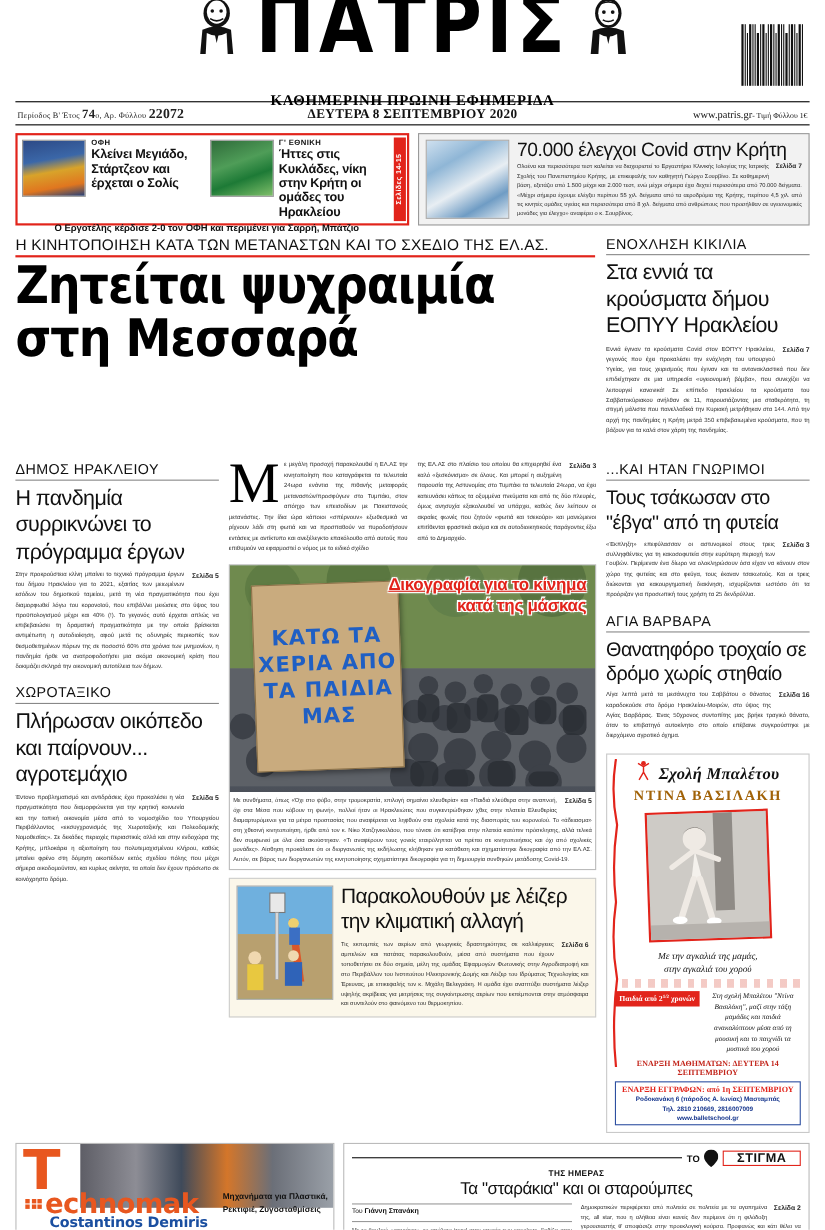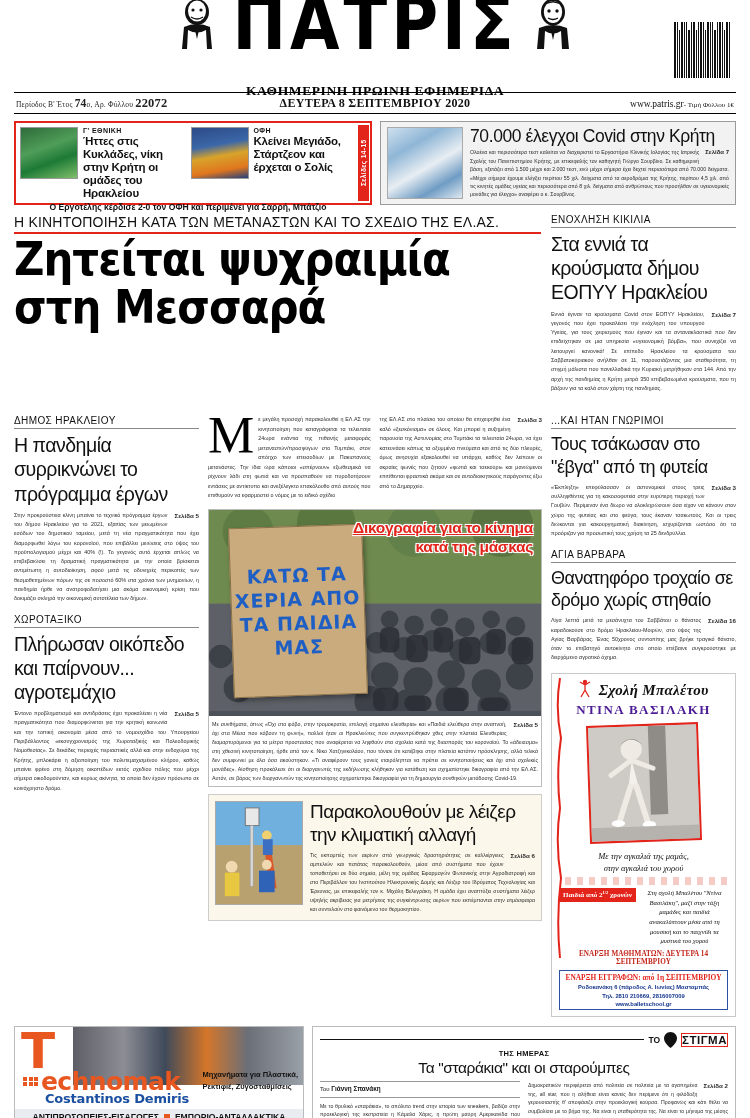--- a/index.html
+++ b/index.html
@@ -94,21 +94,21 @@
     transform-origin: left top; margin-top: 2px;
   }
   .mainhead-right { flex: 0 0 185px; }
 
   
   .grid { display: flex; gap: 9px; margin-top: 22px; }
   .colL { flex: 0 0 185px; }
   .colC { flex: 1; min-width: 0; }
   .colR { flex: 0 0 185px; }
 
-  .sec-kicker { font-size: 10px; letter-spacing: .4px; color: #111; border-bottom: 1.2px solid #888; padding-bottom: 2px; margin-bottom: 4px; }
+  .sec-kicker { font-size: 13px; letter-spacing: .4px; color: #111; border-bottom: 1.2px solid #888; padding-bottom: 2px; margin-bottom: 4px; }
   .sec-head { font-size: 19.5px; line-height: 1.24; letter-spacing: -.5px; color: #111; margin-bottom: 5px; }
   .sec-head.sm { font-size: 18px; }
   .sec-body { font-size: 5.4px; line-height: 1.72; text-align: justify; color: #2b2b2b; }
   .sec-body .pg { font-weight: bold; font-size: 6.2px; float: right; margin-left: 7px; }
 
   
   .lead-wrap { display: flex; gap: 9px; }
   .lead-col { flex: 1; font-size: 5.4px; line-height: 1.76; text-align: justify; color: #2b2b2b; }
   .lead-col .dropcap {
     float: left; font-family: "Liberation Serif", serif; font-size: 52px; line-height: 0.78;
@@ -146,21 +146,21 @@
   .laser-text { flex: 1; min-width: 0; }
   .laser-head { font-size: 19px; line-height: 1.2; letter-spacing: -.5px; color: #111; margin-bottom: 4px; }
   .laser-body { font-size: 5.3px; line-height: 1.7; text-align: justify; color: #2b2b2b; }
   .laser-body .pg { font-weight: bold; font-size: 6.2px; float: right; margin-left: 7px; }
 
   
   .balletad { margin-top: 10px; border: 1px solid #c9c9c9; background: #fff; padding: 5px 7px 6px; position: relative; overflow: hidden; }
   .ballet-squig { position: absolute; left: 3px; top: 4px; bottom: 4px; width: 9px; }
   .ballet-logo { text-align: center; }
   .ballet-script { font-family: "Liberation Serif", serif; font-style: italic; font-weight: bold; font-size: 15px; color: #111; letter-spacing: .3px; }
-  .ballet-name { font-family: "Liberation Serif", serif; font-weight: bold; font-size: 13px; letter-spacing: 1.4px; color: #4c1d95; margin-top: -1px; }
+  .ballet-name { font-family: "Liberation Serif", serif; font-weight: bold; font-size: 13px; letter-spacing: 1.4px; color: #a16207; margin-top: -1px; }
   .ballet-photo { width: 112px; height: 118px; margin: 6px auto 0; border: 2.5px solid #e2241b;
     background: linear-gradient(165deg,#d8d5d0 0%,#b5b1ab 30%,#8d8984 55%,#cfccc7 80%,#6f6b66 100%);
     transform: rotate(-2deg); }
   .ballet-slogan { text-align: center; font-family: "Liberation Serif", serif; font-style: italic; font-size: 8.5px; color: #111; margin-top: 8px; line-height: 1.45; }
   .ballet-wave { height: 8px; margin: 3px 0; background:
      repeating-linear-gradient(90deg, transparent 0 6px, #f0b9b2 6px 12px); opacity: .75; }
   .ballet-mid { display: flex; align-items: flex-start; gap: 5px; margin-top: 2px; }
   .ballet-badge { background: #e2241b; color: #fff; font-family: "Liberation Serif", serif; font-weight: bold; font-size: 7px; padding: 2px 4px; white-space: nowrap; flex: 0 0 auto; }
   .ballet-badge sup { font-size: 4.5px; }
   .ballet-desc { font-family: "Liberation Serif", serif; font-style: italic; font-size: 6.6px; line-height: 1.45; color: #111; text-align: center; flex: 1; }
@@ -183,21 +183,21 @@
   .tk-sub { position: absolute; left: 30px; top: 64px; font-family: "DejaVu Sans", sans-serif; font-weight: bold; font-size: 13px; color: #1b4fa0; letter-spacing: -.2px; }
   .tk-side { position: absolute; right: 5px; top: 42px; font-size: 7.5px; font-weight: bold; color: #111; line-height: 1.6; text-align: left; }
   .tk-bar { position: absolute; left: 0; right: 0; top: 82px; height: 16px; background: #e9edf2; display: flex; align-items: center; justify-content: center; gap: 5px; font-size: 8.6px; font-weight: bold; color: #111; }
   .tk-bar .sq { width: 6px; height: 6px; background: #e8571f; display: inline-block; }
 
   .stigma { flex: 1; border: 1px solid #bbb; background: #fff; padding: 5px 7px; position: relative; }
   .stigma-top { display: flex; align-items: center; justify-content: flex-start; gap: 4px; }
   .stigma-line { flex: 1; height: 1px; background: #111; }
   .stigma-to { font-size: 8.5px; font-weight: bold; color: #111; }
   .stigma-pin { width: 13px; height: 16px; position: relative; }
-  .stigma-word { border: 1.6px solid #e2241b; color: #111; font-weight: bold; font-size: 11.5px; padding: 0 0; letter-spacing: .5px; }
+  .stigma-word { border: 1.6px solid #e2241b; color: #111; font-weight: bold; font-size: 11.5px; padding: 0 12px; letter-spacing: .5px; }
   .stigma-day { text-align: center; font-size: 7.5px; font-weight: bold; color: #111; margin-top: 1px; letter-spacing: .3px; }
   .stigma-head { text-align: center; font-size: 15.5px; letter-spacing: -.4px; color: #111; margin-top: 1px; }
   .stigma-cols { display: flex; gap: 8px; margin-top: 4px; }
   .stigma-col { flex: 1; font-size: 5.2px; line-height: 1.68; text-align: justify; color: #2b2b2b; }
   .stigma-author { font-size: 6px; color: #111; border-top: 1px solid #999; border-bottom: 1px solid #999; padding: 2px 0; margin-bottom: 4px; }
   .stigma-author b { font-size: 6.4px; }
   .stigma-col .pg { font-weight: bold; font-size: 6.2px; float: right; margin-left: 6px; }
 </style>
 </head>
 <body>
@@ -275,31 +275,31 @@
     <div class="info-right">
       <span>www.patris.gr</span><span class="small">- Τιμή Φύλλου 1€</span>
     </div>
   </div>
 
   <div class="toprow">
 
     <div class="sportbox">
       <div class="sport-inner">
         <div class="sport-col">
+          <div class="sport-photo sp1"></div>
+          <div class="sport-text">
+            <div class="sport-kicker">ΟΦΗ</div>
+            <div class="sport-head">Κλείνει Μεγιάδο, Στάρτζεον και έρχεται ο Σολίς</div>
+          </div>
+        </div>
+        <div class="sport-col">
           <div class="sport-photo sp2"></div>
           <div class="sport-text">
             <div class="sport-kicker">Γ' ΕΘΝΙΚΗ</div>
             <div class="sport-head">Ήττες στις Κυκλάδες, νίκη στην Κρήτη οι ομάδες του Ηρακλείου</div>
-          </div>
-        </div>
-        <div class="sport-col">
-          <div class="sport-photo sp1"></div>
-          <div class="sport-text">
-            <div class="sport-kicker">ΟΦΗ</div>
-            <div class="sport-head">Κλείνει Μεγιάδο, Στάρτζεον και έρχεται ο Σολίς</div>
           </div>
         </div>
       </div>
       <div class="sport-foot">Ο Εργοτέλης κέρδισε 2-0 τον ΟΦΗ και περιμένει για Σαρρή, Μπάτζιο</div>
       <div class="sport-pages">Σελίδες 14-15</div>
     </div>
 
     <div class="covidbox">
       <div class="covid-photo"></div>
       <div class="covid-text">

